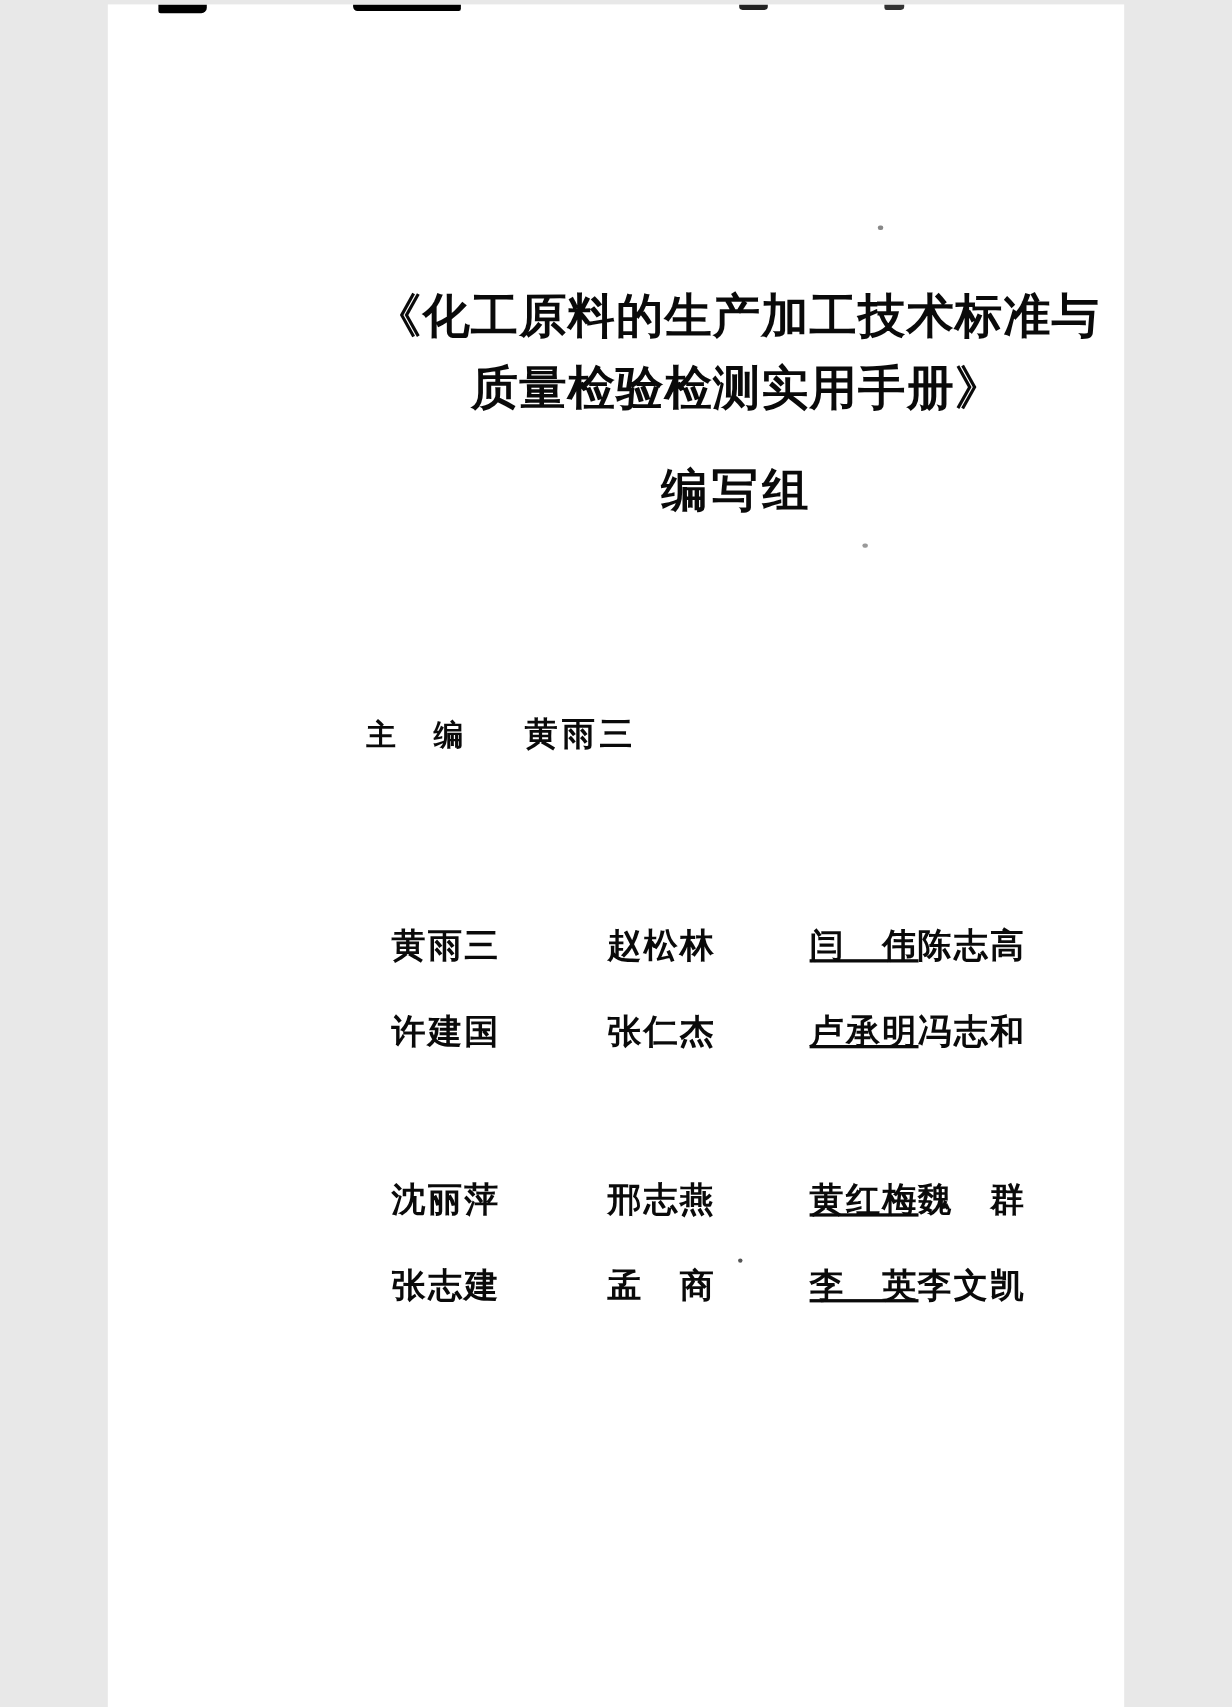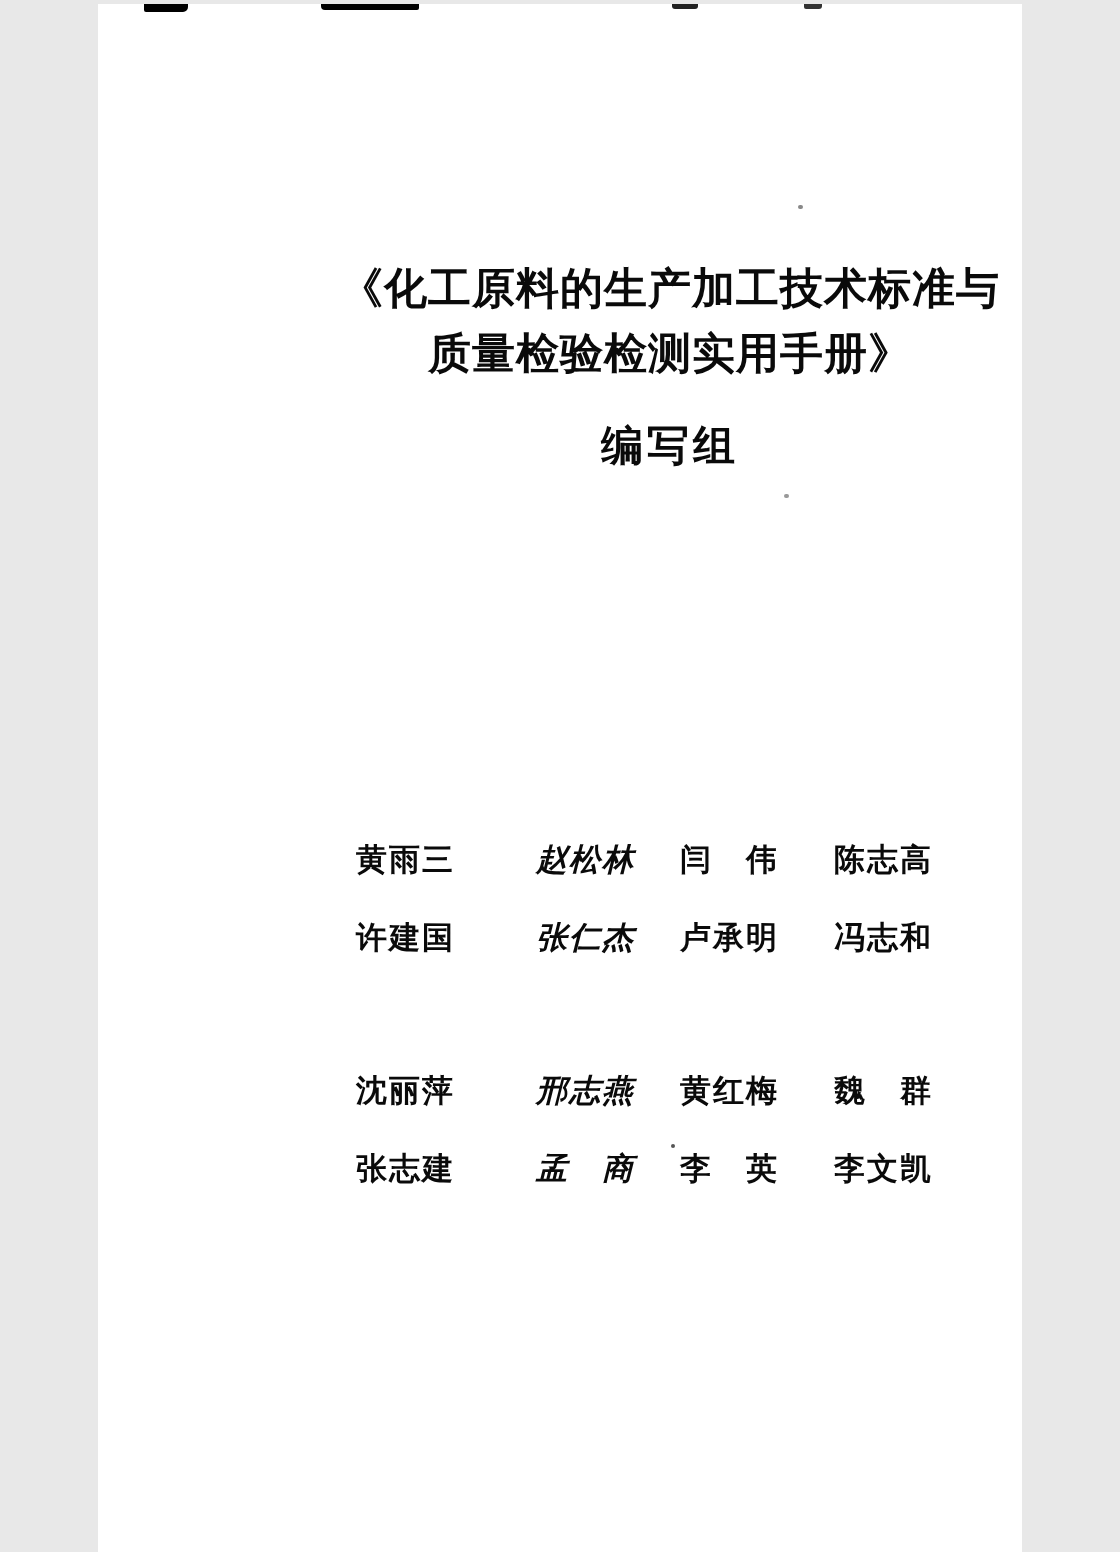--- a/index.html
+++ b/index.html
@@ -104,22 +104,22 @@
     font-size: 31px;
     white-space: nowrap;
     letter-spacing: 2px;
   }
   .row-0 { top: 835px; }
   .row-1 { top: 913px; }
   .row-2 { top: 990px; }
   .row-3 { top: 1066px; }
   .row-4 { top: 1144px; }
   .col-0 { left: 258px; }
-  .col-1 { left: 438px; font-style: italic; }
-  .col-2 { left: 582px; }
+  .col-1 { left: 454px; }
+  .col-2 { left: 638px; text-decoration: underline; }
   .col-3 { left: 736px; }
 </style>
 </head>
 <body>
 
 <div class="page">
 
   <div class="artifact" style="left:46px; top:0; width:44px; height:8px; border-radius:0 0 5px 2px;"></div>
   <div class="artifact" style="left:223px; top:0; width:98px; height:6px; border-radius:0 0 2px 4px;"></div>
   <div class="artifact" style="left:574px; top:0; width:26px; height:5px; background:#222; border-radius:0 0 3px 3px;"></div>
@@ -131,20 +131,23 @@
   <div class="artifact" style="left:1032px; top:1447px; width:14px; height:4px; background:#9a9a9a; border-radius:2px;"></div>
   <div class="artifact" style="left:1053px; top:1457px; width:28px; height:4px; background:#ababab; border-radius:2px;"></div>
   <div class="artifact" style="left:978px; top:1496px; width:6px; height:5px; background:#999; border-radius:2px;"></div>
 
   <div class="title-block">
     <div class="title-line">《化工原料的生产加工技术标准与</div>
     <div class="title-line">质量检验检测实用手册》</div>
     <div class="group-line">编写组</div>
   </div>
 
+  <div class="editor-line">
+    <span class="editor-label">主</span><span class="editor-label editor-label-gap">编</span><span class="editor-name">黄雨三</span>
+  </div>
 
 
   <div class="name-row row-0">
     <span class="name-cell col-0">黄雨三</span>
     <span class="name-cell col-1">赵松林</span>
     <span class="name-cell col-2">闫　伟</span>
     <span class="name-cell col-3">陈志高</span>
   </div>
   <div class="name-row row-1">
     <span class="name-cell col-0">许建国</span>

